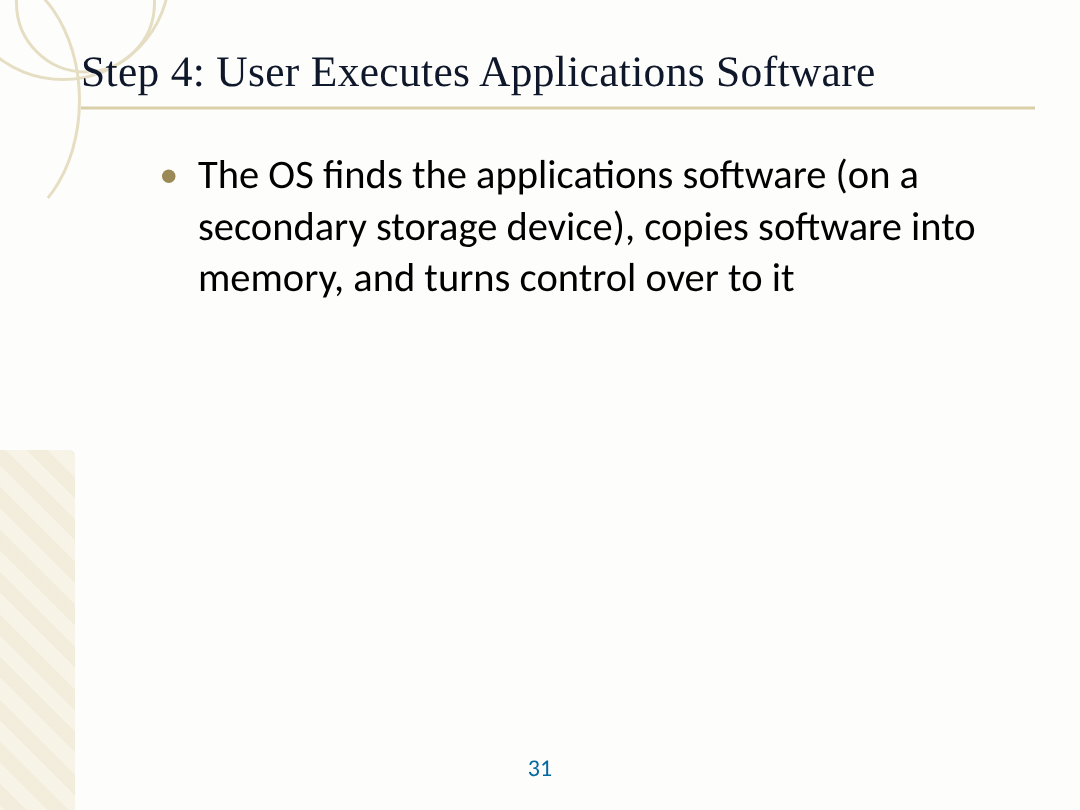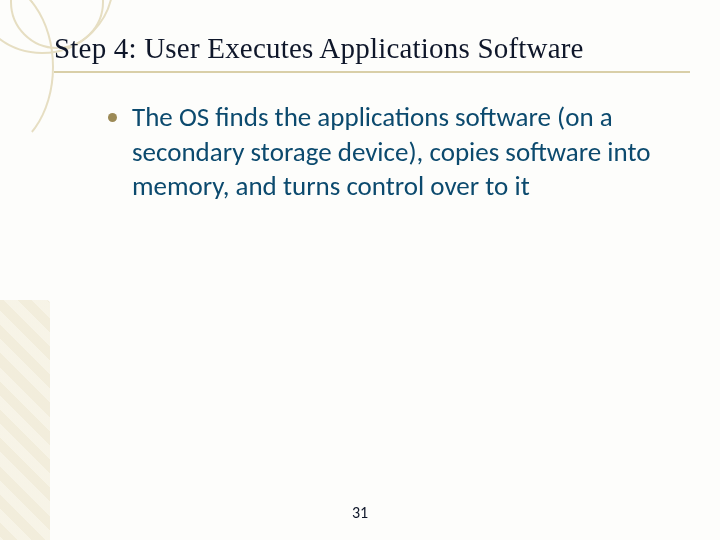--- a/index.html
+++ b/index.html
@@ -64,21 +64,21 @@
   }
   ul.bullets {
     list-style: none;
     margin: 0;
     padding: 0;
   }
   ul.bullets > li {
     position: relative;
     font-size: 27px;
     line-height: 1.28;
-    color: #0c4a6e;
+    color: #000000;
     margin-bottom: 6px;
     padding-left: 24px;
     font-family: "Gill Sans", "Gill Sans MT", "Calibri", sans-serif;
     font-weight: 400;
   }
   ul.bullets > li::before {
     content: "";
     position: absolute;
     left: 0;
     top: 0.48em;
@@ -87,21 +87,21 @@
     border-radius: 50%;
     background: #9c8a56;
   }
   .pagenum {
     position: absolute;
     bottom: 18px;
     left: 0;
     width: 100%;
     text-align: center;
     font-size: 16px;
-    color: #0f172a;
+    color: #0369a1;
     font-family: "Gill Sans", "Gill Sans MT", "Calibri", sans-serif;
   }
 </style>
 </head>
 <body>
 
 <div class="slide">
 
   <div class="deco-circle c1"></div>
   <div class="deco-circle c2"></div>

